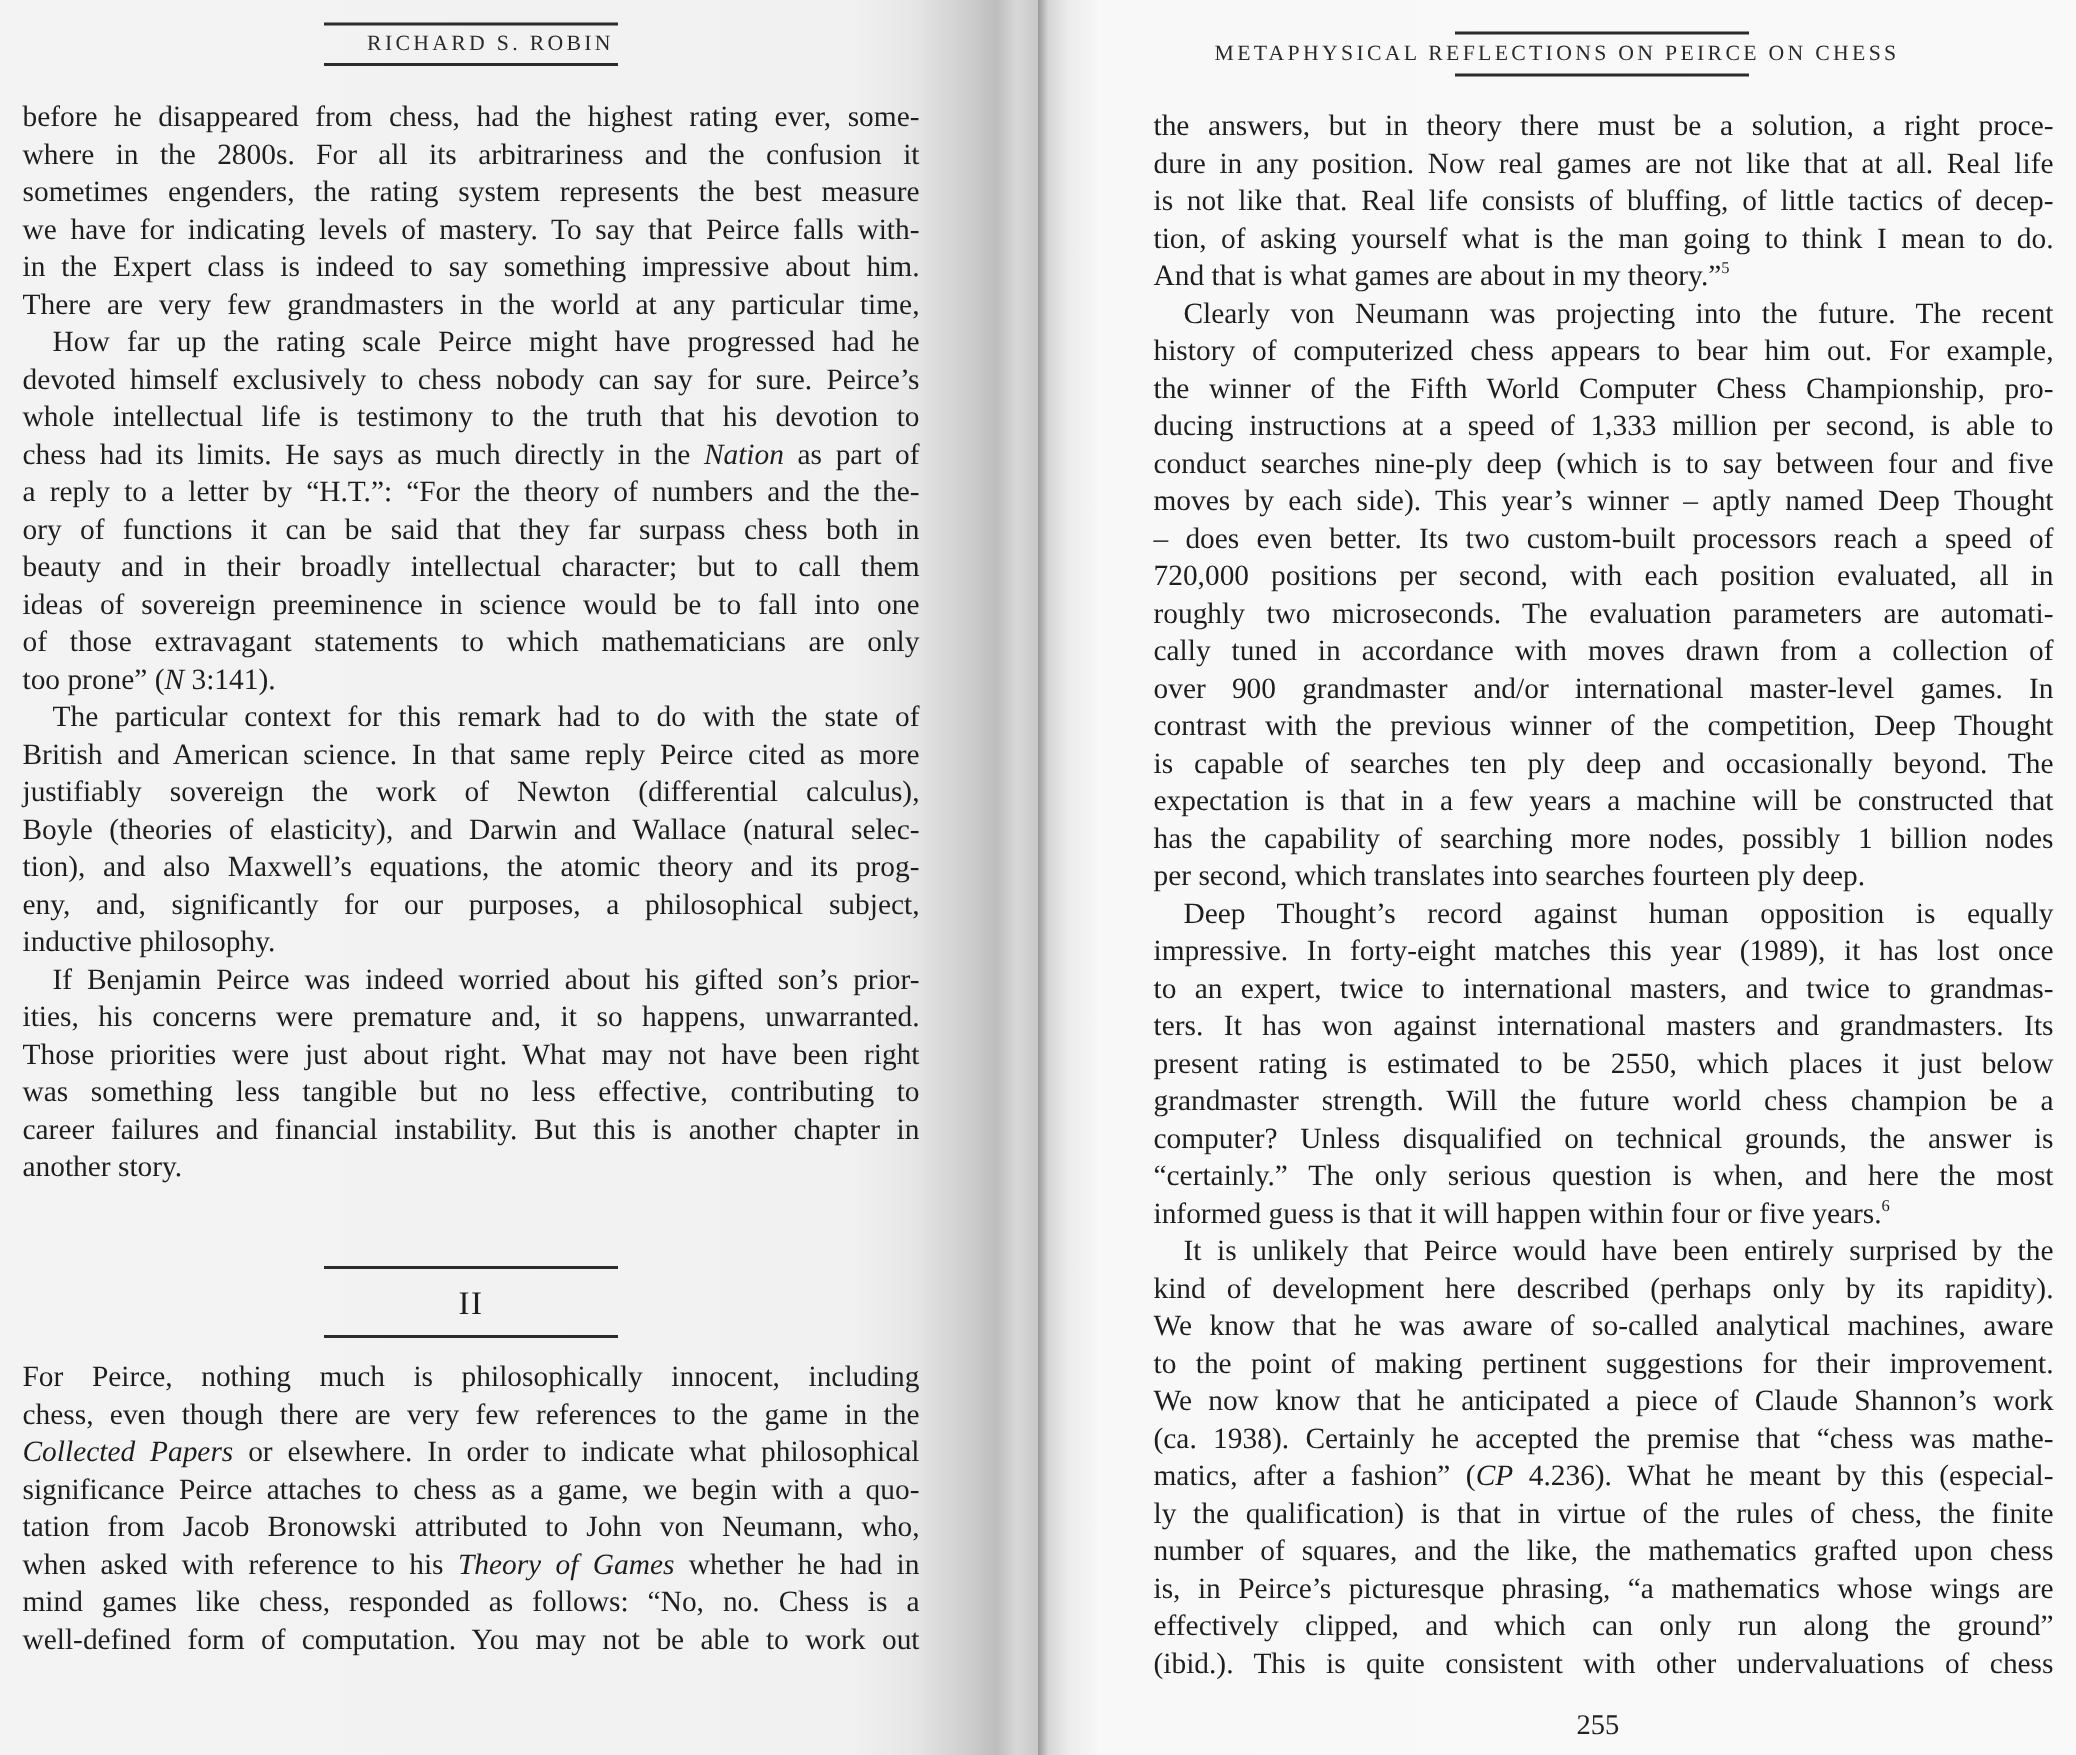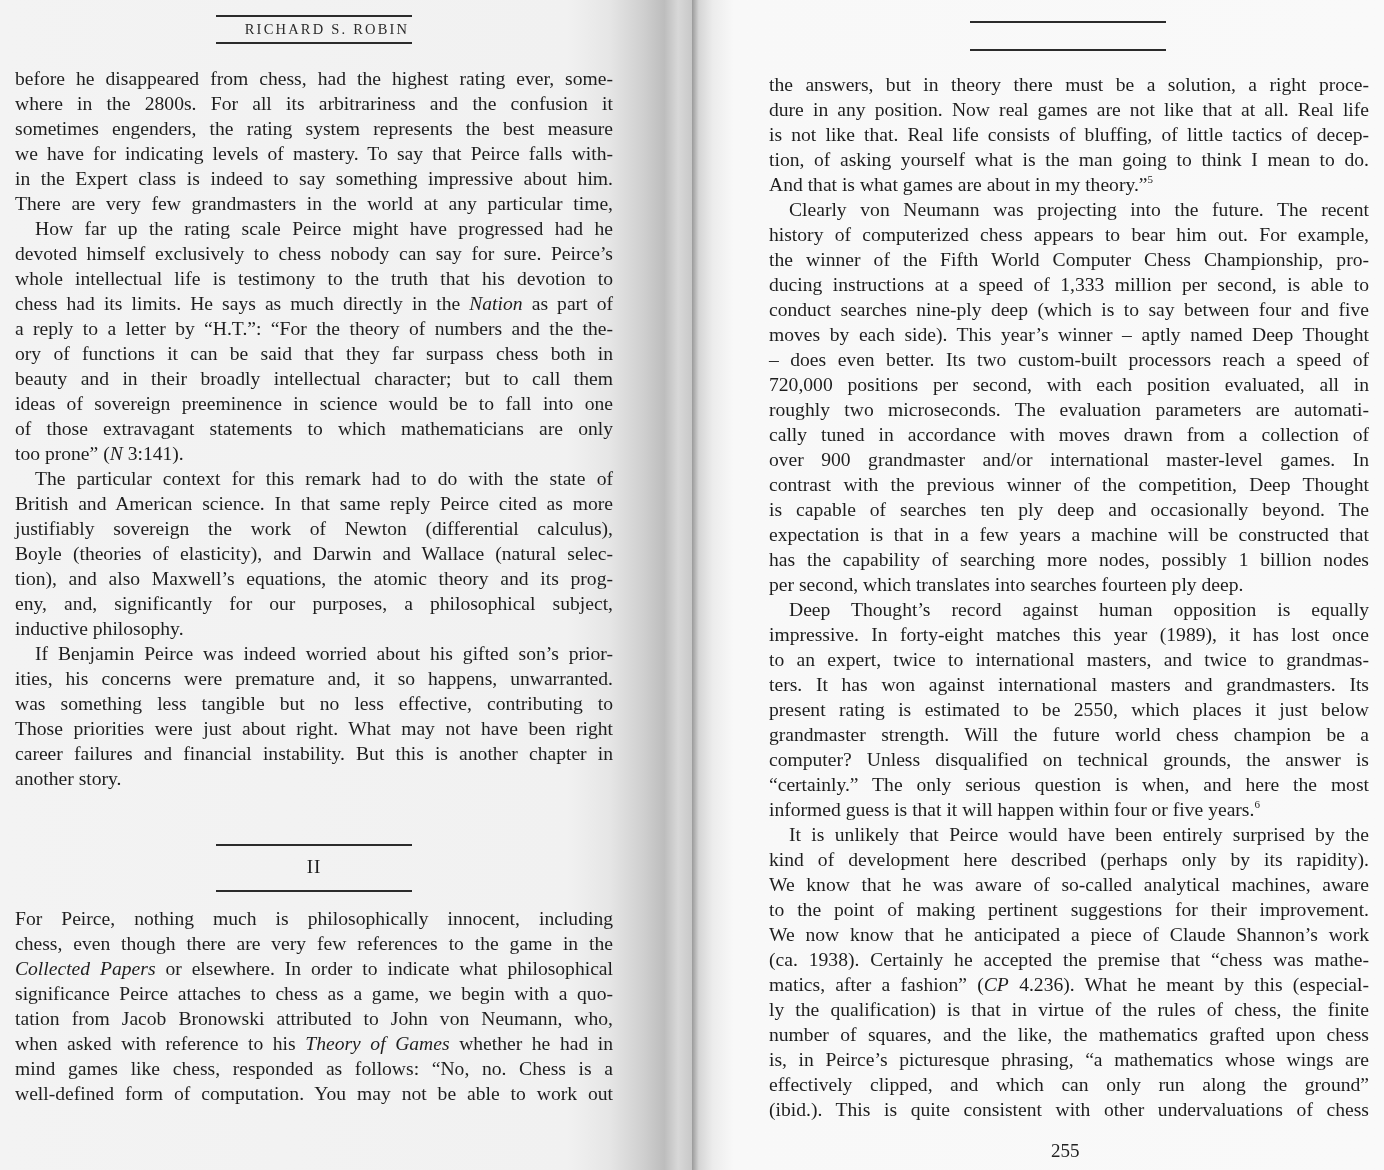--- a/index.html
+++ b/index.html
@@ -56,21 +56,21 @@
 
     .section {
       position: absolute; left: 216px; width: 196px; top: 844px; height: 50px;
       text-align: center;
     }
     .section .srule { position: absolute; left: 0; width: 196px; height: 2px; background: #2b2b2b; }
     .section .srule.t { top: 0; }
     .section .srule.b { top: 46px; }
     .section .numeral {
       position: absolute; left: 0; width: 196px; top: 12px;
-      font-size: 19px; letter-spacing: 1px;
+      font-size: 22px; letter-spacing: 1px;
     }
     .folio {
       position: absolute; font-size: 19px; color: #222;
     }
     .left .folio { left: 298px; top: 1133px; margin-top: 36px; }
     .right .folio { left: 359px; top: 1140px; }
   </style>
 </head>
 <body>
 
@@ -99,22 +99,22 @@
         <span class="line last">too prone” (<i>N</i> 3:141).</span>
         <span class="line ind">The particular context for this remark had to do with the state of</span>
         <span class="line">British and American science. In that same reply Peirce cited as more</span>
         <span class="line">justifiably sovereign the work of Newton (differential calculus),</span>
         <span class="line">Boyle (theories of elasticity), and Darwin and Wallace (natural selec-</span>
         <span class="line">tion), and also Maxwell’s equations, the atomic theory and its prog-</span>
         <span class="line">eny, and, significantly for our purposes, a philosophical subject,</span>
         <span class="line last">inductive philosophy.</span>
         <span class="line ind">If Benjamin Peirce was indeed worried about his gifted son’s prior-</span>
         <span class="line">ities, his concerns were premature and, it so happens, unwarranted.</span>
+        <span class="line">Those priorities were just about right. What may not have been right</span>
         <span class="line">was something less tangible but no less effective, contributing to</span>
-        <span class="line">Those priorities were just about right. What may not have been right</span>
         <span class="line">career failures and financial instability. But this is another chapter in</span>
         <span class="line last">another story.</span>
       </div>
 
     <div class="section">
       <div class="srule t"></div>
       <div class="numeral">II</div>
       <div class="srule b"></div>
     </div>
 
@@ -127,20 +127,21 @@
         <span class="line">when asked with reference to his <i>Theory of Games</i> whether he had in</span>
         <span class="line">mind games like chess, responded as follows: “No, no. Chess is a</span>
         <span class="line">well-defined form of computation. You may not be able to work out</span>
       </div>
 
     <div class="folio">254</div>
   </div>
 
   <div class="page right">
     <div class="rule top"></div>
+    <div class="running-head">Metaphysical Reflections on Peirce on Chess</div>
     <div class="rule bot"></div>
 
     <div class="text block1" id="right-block1">
         <span class="line">the answers, but in theory there must be a solution, a right proce-</span>
         <span class="line">dure in any position. Now real games are not like that at all. Real life</span>
         <span class="line">is not like that. Real life consists of bluffing, of little tactics of decep-</span>
         <span class="line">tion, of asking yourself what is the man going to think I mean to do.</span>
         <span class="line last">And that is what games are about in my theory.”<sup>5</sup></span>
         <span class="line ind">Clearly von Neumann was projecting into the future. The recent</span>
         <span class="line">history of computerized chess appears to bear him out. For example,</span>

